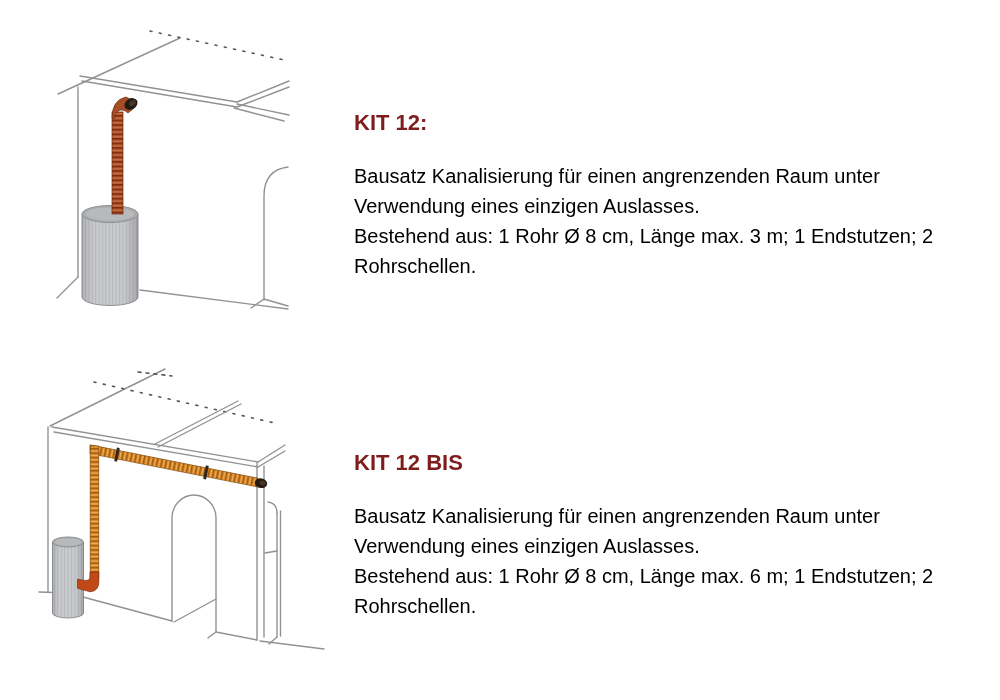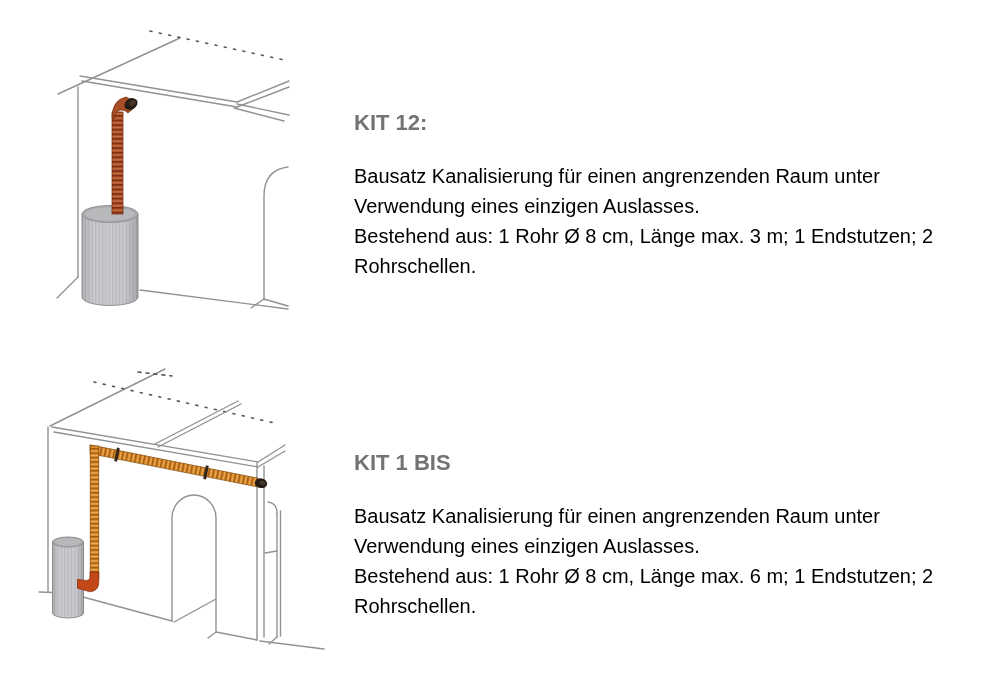--- a/index.html
+++ b/index.html
@@ -2,21 +2,21 @@
 <html><head>
 <meta charset="utf-8">
 <style>
   html,body{margin:0;padding:0;background:#ffffff;}
   #page{
     position:relative;width:1000px;height:700px;background:#ffffff;
     font-family:"Liberation Sans",sans-serif;color:#000;overflow:hidden;
   }
   .fig{position:absolute;}
   .text-block{position:absolute;left:354px;width:600px;}
-  .kit-title{margin:0;font-size:22px;line-height:26px;font-weight:bold;color:#737373;}
+  .kit-title{margin:0;font-size:22px;line-height:26px;font-weight:bold;color:#7f1d1d;}
   .kit-body{
     margin:25px 0 0 0;font-size:20px;line-height:30px;color:#000;
     white-space:pre-line;
   }
 </style>
 </head>
 <body>
 
 <div id="page">
 
@@ -149,21 +149,21 @@
         <g fill="#33261a">
           <rect x="-1.5" y="-7" width="3" height="14" rx="0.8" transform="translate(97,94.6) rotate(11.5)"></rect>
           <rect x="-1.5" y="-7" width="3" height="14" rx="0.8" transform="translate(186,112.4) rotate(11.5)"></rect>
         </g>
         <ellipse cx="241" cy="123.2" rx="6.2" ry="4.8" fill="#241b14" transform="rotate(11.5 241 123.2)"></ellipse>
         <ellipse cx="242.5" cy="123" rx="3.2" ry="2.4" fill="#473528" transform="rotate(11.5 242.5 123)"></ellipse>
       </g>
     </svg>
 
     <div class="text-block" style="top:450px">
-      <h2 class="kit-title">KIT 1 BIS</h2>
+      <h2 class="kit-title">KIT 12 BIS</h2>
       <p class="kit-body">Bausatz Kanalisierung für einen angrenzenden Raum unter
 Verwendung eines einzigen Auslasses.
 Bestehend aus: 1 Rohr Ø 8 cm, Länge max. 6 m; 1 Endstutzen; 2
 Rohrschellen.</p>
     </div>
   </div>
 
 </div>
 
 </body></html>

